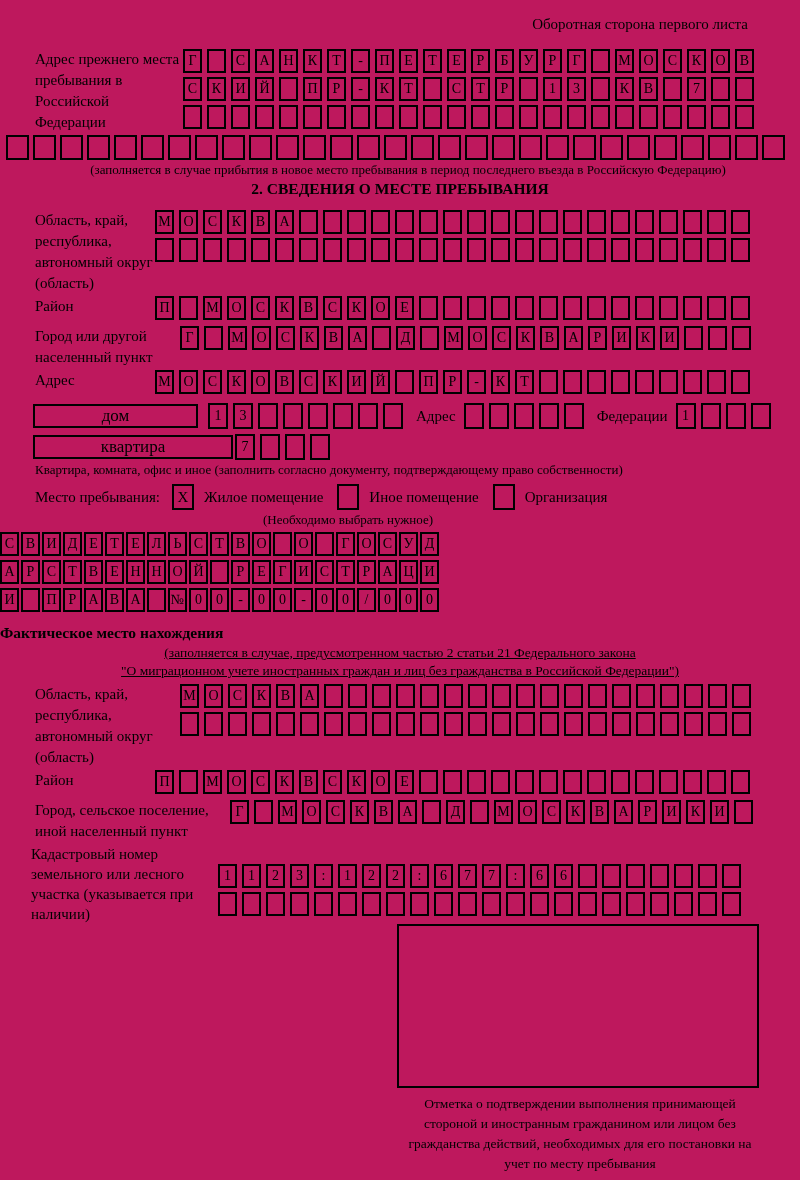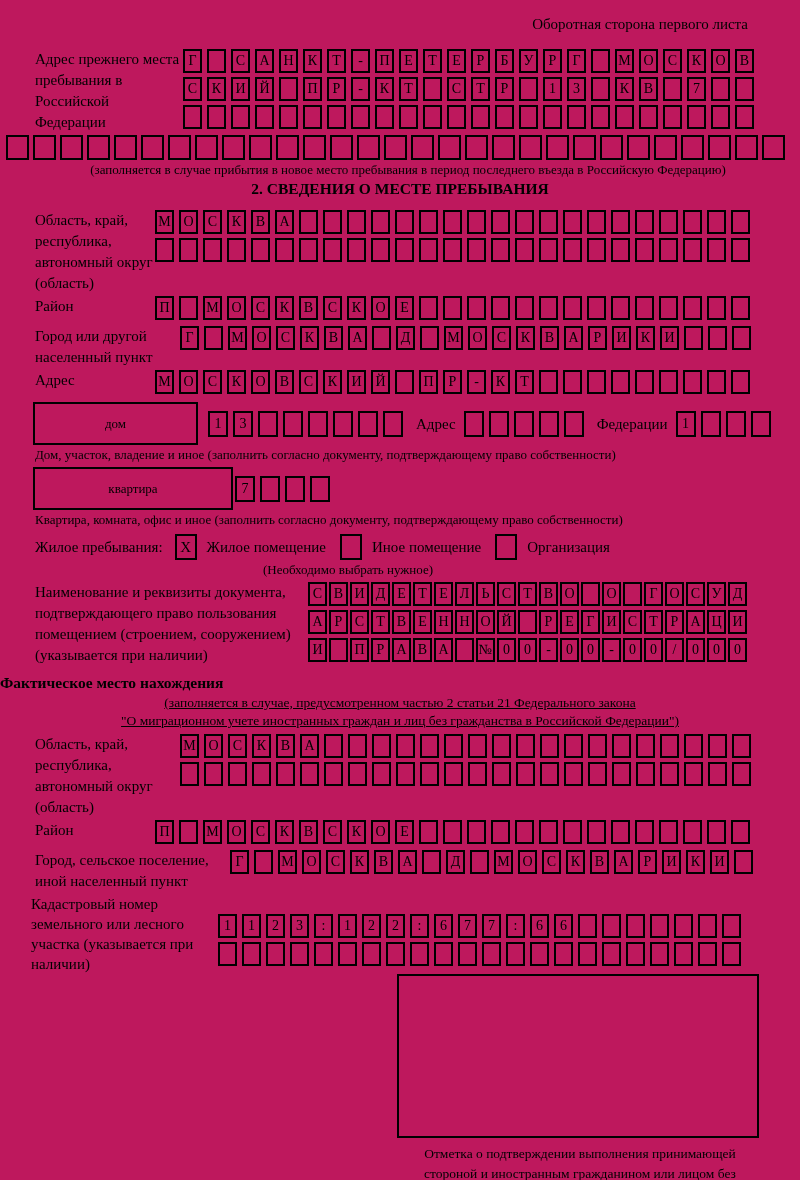--- a/index.html
+++ b/index.html
@@ -19,22 +19,22 @@
   .boxrow{display:flex;margin-bottom:4px;}
   .cbox{flex:none;width:19px;height:24px;border:2px solid #000;box-sizing:border-box;
         margin-right:5px;display:flex;align-items:center;justify-content:center;
         font-size:14px;line-height:1;}
   .fullrow{margin-left:6px;margin-bottom:2px;}
   .fullrow .cbox{width:23px;height:25px;margin-right:4px;}
   .docrow .cbox{width:19px;margin-right:2px;}
   .caption{font-size:13px;text-align:center;line-height:16px;margin-bottom:2px;padding-left:16px;}
   .caption-left{font-size:13px;margin-left:35px;line-height:16px;margin-bottom:2px;}
   .sec-title{font-weight:bold;text-align:center;font-size:15.5px;margin:2px 0 12px 0;}
-  .named-box{flex:none;border:2px solid #000;height:43px;box-sizing:border-box;
-             display:flex;align-items:center;justify-content:center;font-size:13px;}
+  .named-box{flex:none;border:2px solid #000;height:24px;box-sizing:border-box;
+             display:flex;align-items:center;justify-content:center;font-size:17px;}
   .inline-lbl{flex:none;line-height:28px;margin:0 8px;}
   .house-row{display:flex;align-items:center;margin:4px 0 2px 33px;}
   .house-row .cbox,.apt-row .cbox{height:26px;width:20px;}
   .apt-row{display:flex;align-items:center;margin:4px 0 2px 33px;}
   .stay-row{display:flex;align-items:center;margin:6px 0 2px 35px;}
   .stay-row .checkbox{flex:none;width:22px;height:26px;border:2px solid #000;box-sizing:border-box;
         display:flex;align-items:center;justify-content:center;font-size:15px;}
   .stay-row .opt-label{margin:0 14px 0 10px;}
   .stay-lbl{margin-right:12px;}
   .center-note{font-size:13.5px;text-align:center;line-height:18px;text-decoration:underline;}
@@ -343,46 +343,44 @@
         <div class="cbox"></div>
       </div>
     <span class="inline-lbl">Федерации</span>
     <div class="boxrow mb0">
         <div class="cbox">1</div>
         <div class="cbox"></div>
         <div class="cbox"></div>
         <div class="cbox"></div>
       </div>
   </div>
-  <div class="caption-left">Дом, участок, владение и иное (заполнить согласно документу, подтверждающему право собственности)</div>
 
   <div class="apt-row">
     <div class="named-box" style="width:200px;margin-right:2px;text-align:right;">квартира</div>
     <div class="boxrow mb0">
         <div class="cbox">7</div>
         <div class="cbox"></div>
         <div class="cbox"></div>
         <div class="cbox"></div>
       </div>
   </div>
   <div class="caption-left">Квартира, комната, офис и иное (заполнить согласно документу, подтверждающему право собственности)</div>
 
   <div class="stay-row">
-    <span class="stay-lbl">Жилое пребывания:</span>
+    <span class="stay-lbl">Место пребывания:</span>
     <div class="checkbox">X</div>
     <span class="opt-label">Жилое помещение</span>
     <div class="checkbox"></div>
     <span class="opt-label">Иное помещение</span>
     <div class="checkbox"></div>
     <span class="opt-label">Организация</span>
   </div>
   <div class="caption" style="margin-left:-120px;">(Необходимо выбрать нужное)</div>
 
   <div class="frow" style="margin-top:4px;">
-    <div class="lbl lw275">Наименование и реквизиты документа, подтверждающего право пользования помещением (строением, сооружением) (указывается при наличии)</div>
     <div class="rows">
       <div class="boxrow docrow">
           <div class="cbox">С</div>
           <div class="cbox">В</div>
           <div class="cbox">И</div>
           <div class="cbox">Д</div>
           <div class="cbox">Е</div>
           <div class="cbox">Т</div>
           <div class="cbox">Е</div>
           <div class="cbox">Л</div>

